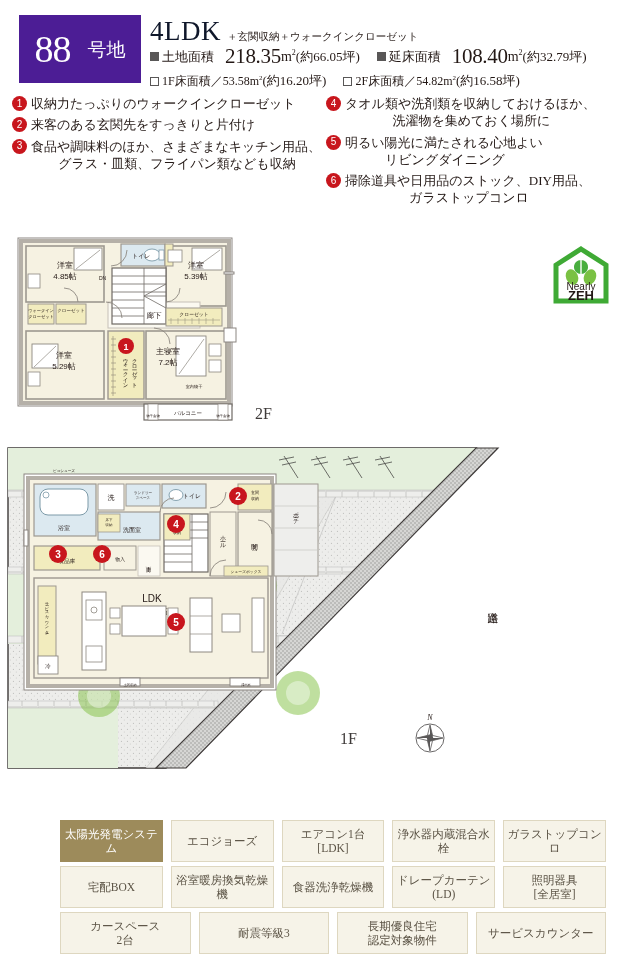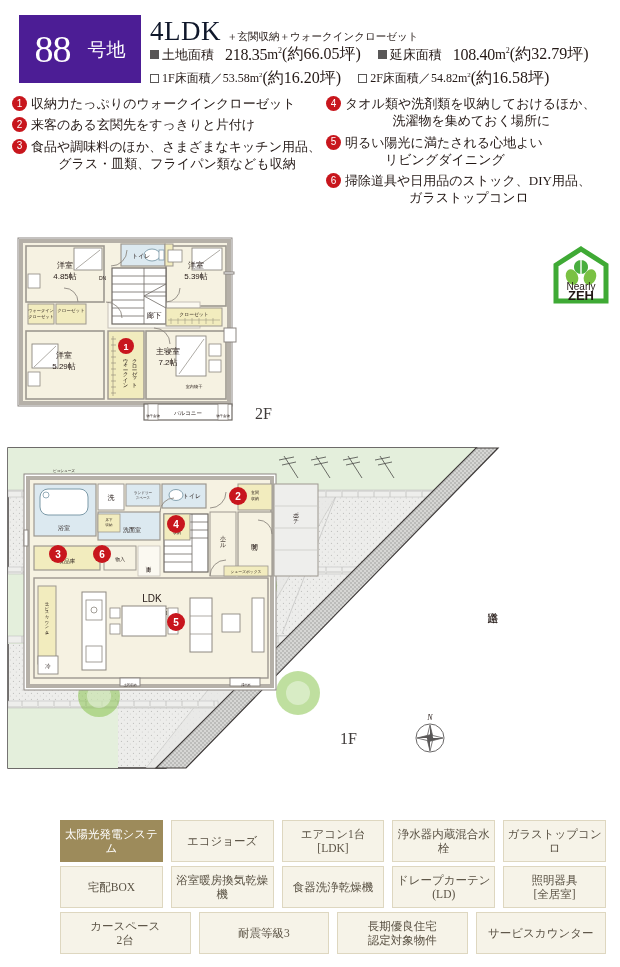--- a/index.html
+++ b/index.html
@@ -28,24 +28,24 @@
   .plan-type { position: absolute; left: 150px; top: 16px; display: flex; align-items: baseline; }
   .plan-type .main { font-size: 27px; letter-spacing: 0.5px; color: #0f172a; }
   .plan-type .sub { font-size: 10.5px; margin-left: 6px; color: #231815; }
 
   .areas { position: absolute; left: 150px; top: 44px; width: 462px; }
   .area-row { display: flex; align-items: center; white-space: nowrap; }
   .area-row.r1 { font-size: 13px; }
   .area-row.r2 { font-size: 12px; margin-top: 3px; }
   .sq-fill { display: inline-block; width: 9px; height: 9px; background: #595757; margin-right: 3px; }
   .sq-open { display: inline-block; width: 9px; height: 9px; border: 1.2px solid #595757; background: #fff; margin-right: 3px; }
-  .big-num { font-size: 16px; letter-spacing: -0.3px; }
+  .big-num { font-size: 21px; letter-spacing: -0.3px; }
   .unit { font-size: 14px; }
   .unit sup { font-size: 8px; }
-  .paren { font-size: 16px; }
+  .paren { font-size: 13px; }
   .gap { display: inline-block; width: 17px; }
   .gap-s { display: inline-block; width: 11px; }
   .sm { font-size: 12px; }
   .sm sup { font-size: 7px; }
 
   
   .features { position: absolute; top: 93px; left: 0; width: 620px; height: 140px; font-size: 13px; }
   .feat-col { position: absolute; }
   .feat-col.left { left: 12px; top: 2px; width: 310px; }
   .feat-col.right { left: 326px; top: 2px; width: 292px; }

